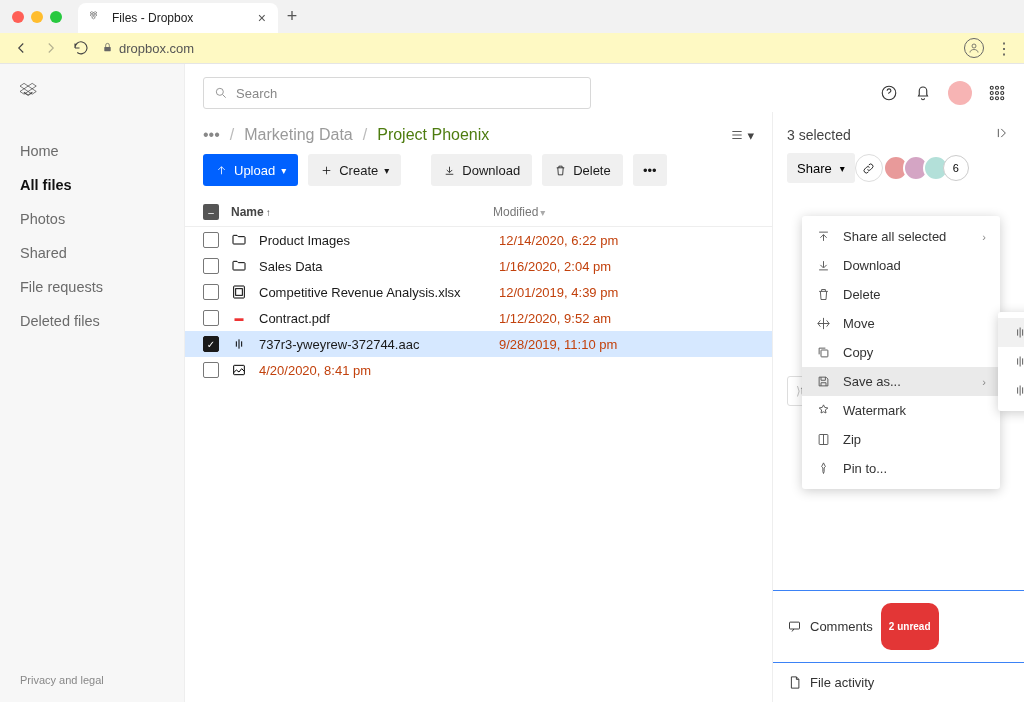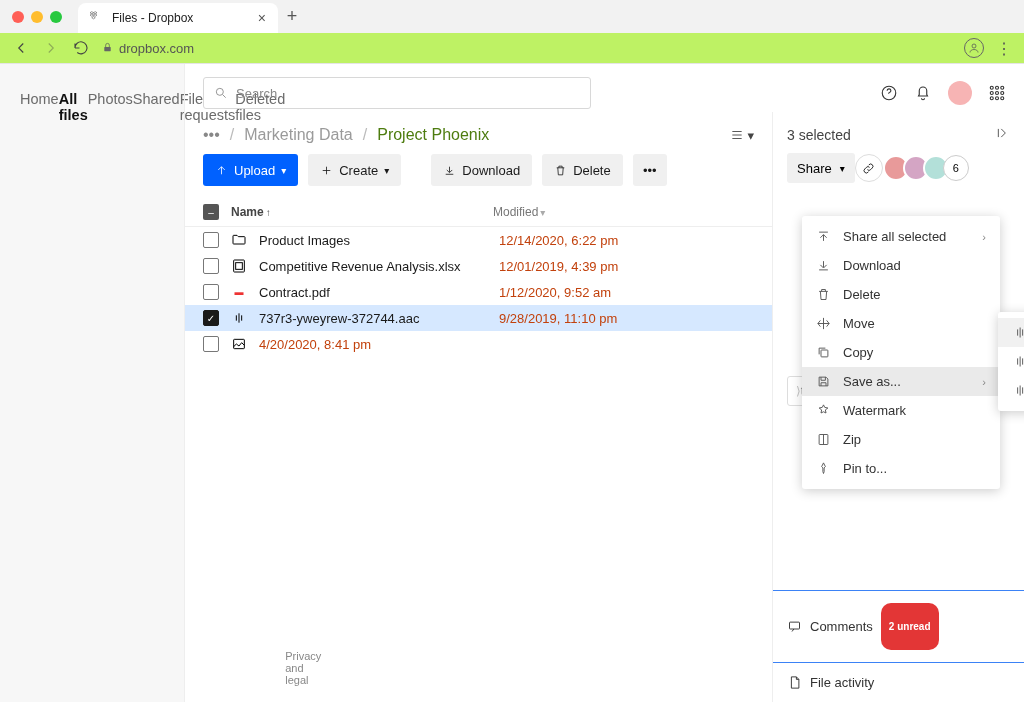--- a/index.html
+++ b/index.html
@@ -8,30 +8,30 @@
 
 .chrome { height: 64px; background: #f2f2f2; display:flex; flex-direction:column; }
 .tabbar { height: 33px; display:flex; align-items:flex-end; padding-left: 12px; }
 .traffic { display:flex; gap:7px; margin-right:16px; align-items:center; height:33px; }
 .dot { width:12px; height:12px; border-radius:50%; }
 .dot.r{background:#ff5f56;} .dot.y{background:#ffbd2e;} .dot.g{background:#27c93f;}
 .tab { background:#fff; height:30px; border-radius:8px 8px 0 0; display:flex; align-items:center; padding:0 12px; gap:8px; font-size:12px; color:#222; width:200px; }
 .tab .db-mini { width:14px; height:14px; }
 .tab .x { margin-left:auto; color:#555; font-size:14px; }
 .newtab { width:28px; text-align:center; color:#555; font-size:18px; align-self:center; }
-.addrrow { height:31px; background:#bef264; display:flex; align-items:center; padding:0 12px; gap:12px; border-bottom:1px solid #e5e5e5; }
+.addrrow { height:31px; background:#fef9c3; display:flex; align-items:center; padding:0 12px; gap:12px; border-bottom:1px solid #e5e5e5; }
 .navbtn { width:18px; height:18px; display:flex; align-items:center; justify-content:center; color:#444; }
 .addr { display:flex; align-items:center; gap:6px; font-size:13px; color:#555; }
 .lock-icon svg{width:11px;height:11px;}
 .chrome-right{margin-left:auto; display:flex; gap:12px; align-items:center; color:#555;}
 .avatar-outline{width:20px;height:20px;border:1.5px solid #666;border-radius:50%;display:flex;align-items:center;justify-content:center;}
 
 
 .app { display:flex; height: calc(702px - 64px); }
-.leftnav { width:184px; background:#f7f7f7; padding:18px 0 0 20px; display:flex; flex-direction:row; }
+.leftnav { width:184px; background:#f7f7f7; padding:18px 0 0 20px; display:flex; flex-direction:column; }
 .db-logo { width:28px; height:28px; margin-bottom:24px; }
 .navitem { font-size:14.5px; color:#6b6b6b; padding:9px 0; cursor:default; }
 .navitem.active { color:#111; font-weight:600; }
 .legal { margin-top:auto; font-size:11px; color:#888; padding-bottom:16px; }
 
 .main { flex:1; display:flex; flex-direction:column; border-left:1px solid #eee; }
 .topbar { height:48px; display:flex; align-items:center; padding:10px 18px 0 18px; gap:12px; }
 .search { width:388px; height:32px; border:1px solid #d8d8d8; border-radius:3px; display:flex; align-items:center; padding:0 10px; gap:8px; color:#888; font-size:13px; }
 .top-right { margin-left:auto; display:flex; gap:16px; align-items:center; color:#333; }
 .top-right svg{width:18px;height:18px;}
@@ -255,20 +255,30 @@
               <svg viewBox="0 0 24 24" fill="#71c5ee" stroke="none">
                 <path d="M3 6a1 1 0 0 1 1-1h5l2 2h9a1 1 0 0 1 1 1v9a1 1 0 0 1-1 1H4a1 1 0 0 1-1-1V6z"></path>
               </svg>
             </div>
           <div class="fname">Product Images</div>
           <div class="fmod">12/14/2020, 6:22 pm</div>
         </div>
         <div class="row">
           <div class="cb"></div>
           <div class="ficon">
+              <svg viewBox="0 0 24 24" fill="#71c5ee" stroke="none">
+                <path d="M3 6a1 1 0 0 1 1-1h5l2 2h9a1 1 0 0 1 1 1v9a1 1 0 0 1-1 1H4a1 1 0 0 1-1-1V6z"></path>
+              </svg>
+            </div>
+          <div class="fname">Sales Data</div>
+          <div class="fmod">1/16/2020, 2:04 pm</div>
+        </div>
+        <div class="row">
+          <div class="cb"></div>
+          <div class="ficon">
               <svg viewBox="0 0 24 24" fill="#1e8e3e" stroke="none">
                 <rect x="4" y="3" width="16" height="18" rx="1"></rect>
                 <rect x="7" y="7" width="10" height="10" fill="#fff"></rect>
               </svg>
             </div>
           <div class="fname">Competitive Revenue Analysis.xlsx</div>
           <div class="fmod">12/01/2019, 4:39 pm</div>
         </div>
         <div class="row">
           <div class="cb"></div>

